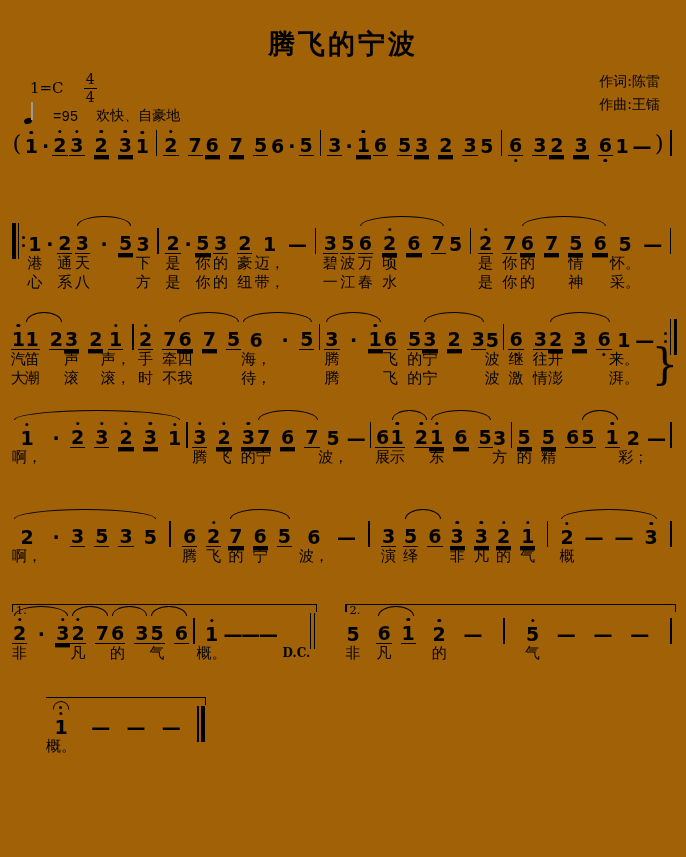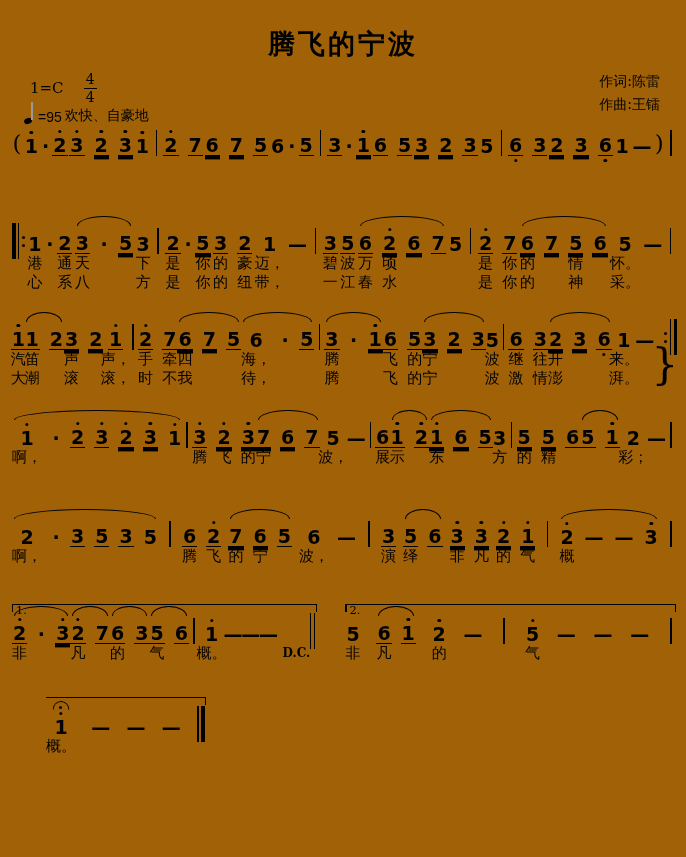--- a/index.html
+++ b/index.html
@@ -8,21 +8,21 @@
   .page{position:relative;width:686px;height:857px;background:#a16207;}
   .title{position:absolute;top:26px;left:0;width:100%;text-align:center;
          font-family:"DejaVu Serif",serif;font-size:27px;font-weight:bold;letter-spacing:3px;}
   .credits{position:absolute;top:70px;right:26px;text-align:left;
            font-family:"DejaVu Serif",serif;font-size:14px;line-height:1.65;}
   .keyblock{position:absolute;top:72px;left:30px;font-size:15px;
             font-family:"DejaVu Serif",serif;display:flex;align-items:center;gap:20px;}
   .ts{display:inline-flex;flex-direction:column;align-items:center;font-size:14px;line-height:1.05;}
   .ts .bar{width:13px;height:1.2px;background:#000;margin:1px 0;}
   .tempo{position:absolute;top:101px;left:24px;font-size:14px;
-         font-family:Liberation Sans, sans-serif;display:flex;align-items:flex-end;gap:3px;}
+         font-family:Liberation Mono, monospace;display:flex;align-items:flex-end;gap:18px;}
   .qnote{display:inline-block;position:relative;width:11px;height:24px;}
   .qnote::before{content:"";position:absolute;left:0;bottom:1px;width:8px;height:6px;
                  background:#000;border-radius:50%;transform:rotate(-18deg);}
   .qnote::after{content:"";position:absolute;left:7px;bottom:5px;width:1.6px;height:18px;background:#9a9a9a;}
   #score{position:absolute;top:130px;left:12px;right:10px;}
   .sys{display:flex;gap:28px;}
   .seg{flex:1;min-width:0;}
   .line{display:flex;justify-content:space-between;align-items:flex-start;}
   .grp{position:relative;display:flex;gap:9px;}
   .grp.arc::before{content:"";position:absolute;left:2px;right:2px;top:-12px;height:9px;

